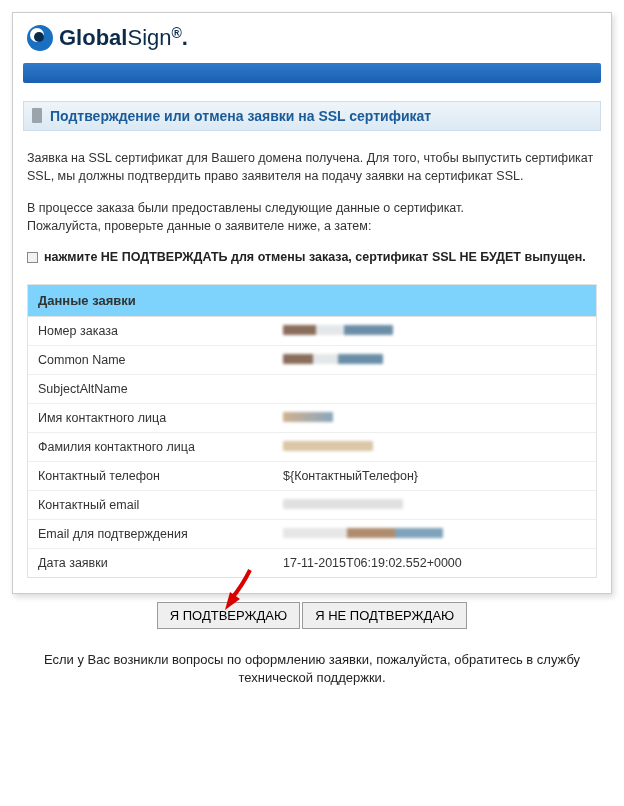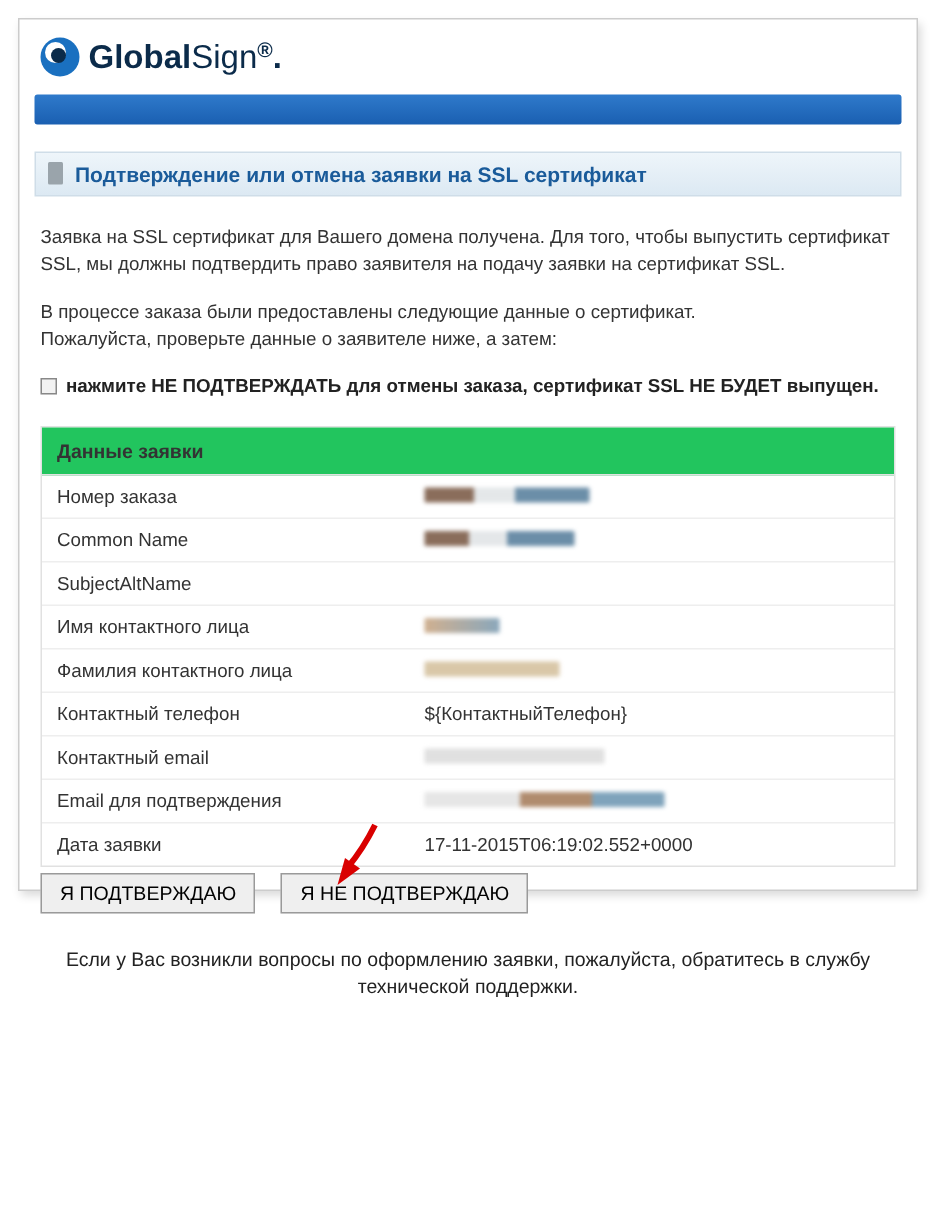--- a/index.html
+++ b/index.html
@@ -84,21 +84,21 @@
     }
     .check-line .chk{
       width:11px;height:11px;border:1px solid #888;background:#f2f2f2;
       margin-right:6px; margin-top:2px; flex-shrink:0;
     }
     .data-section{
       margin-top:20px;
       border:1px solid #e1e1e1;
     }
     .data-head{
-      background:#22c55e;
+      background:#7dd3fc;
       font-weight:bold;
       font-size:13px;
       padding:8px 10px;
       color:#333;
       border-bottom:1px solid #e1e1e1;
     }
     .row{
       display:flex;
       padding:7px 10px;
       font-size:12.5px;
@@ -110,23 +110,23 @@
     .row .val{ flex:1; }
     .blur-bar{
       display:inline-block;
       height:10px;
       background: linear-gradient(90deg,#8a6d5b 0 30%, #e4e7e9 30% 55%, #6b8ea8 55% 100%);
       filter: blur(1.5px);
       border-radius:1px;
     }
     .btn-row{
       display:flex;
-      justify-content:flex-start;
-      gap:17px;
-      margin-top:4px;
+      justify-content:center;
+      gap:2px;
+      margin-top:24px;
       position:relative;
     }
     .btn{
       font-family: Arial, sans-serif;
       font-size:13px;
       padding:5px 12px;
       background:#efefef;
       border:1px solid #9a9a9a;
       cursor:pointer;
     }

